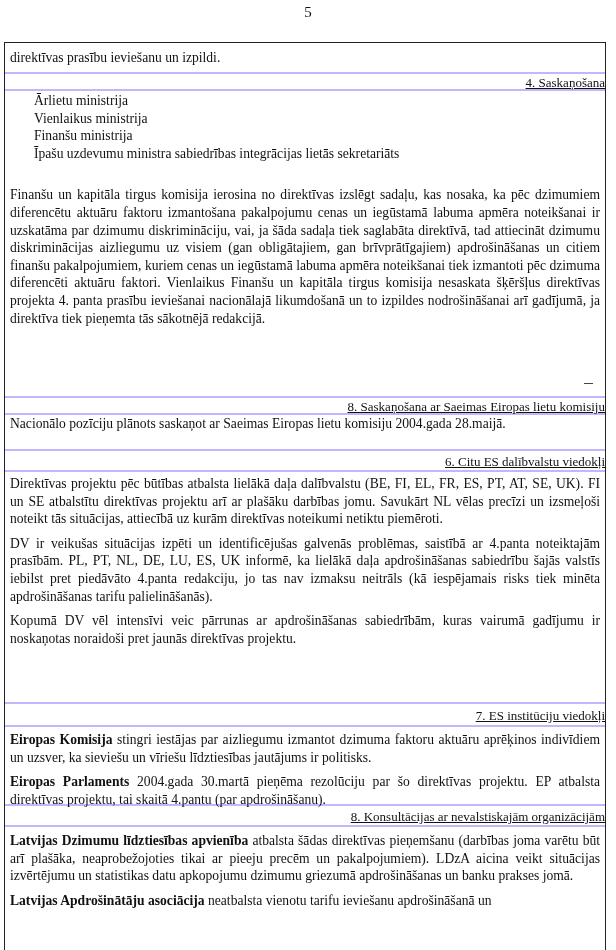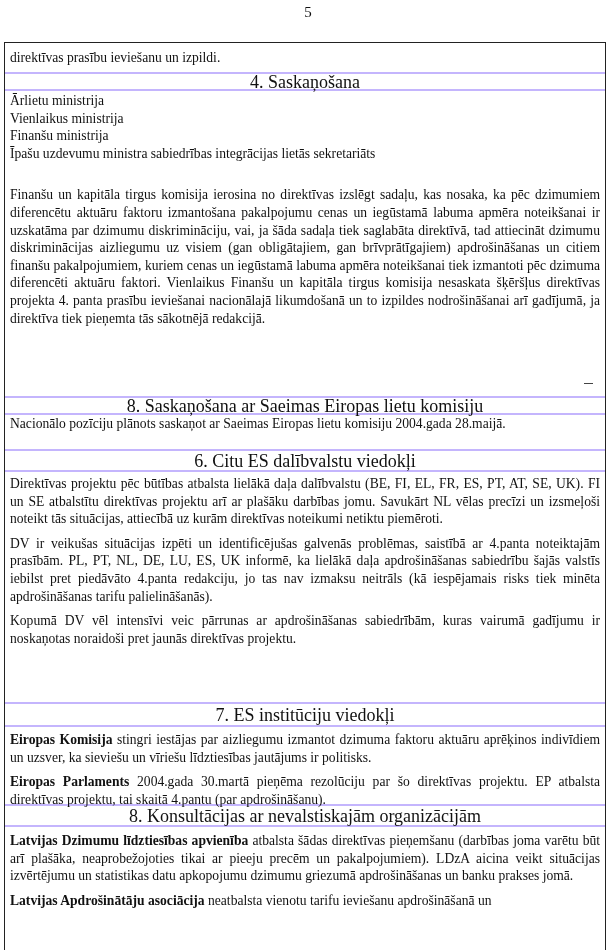--- a/index.html
+++ b/index.html
@@ -12,30 +12,31 @@
     position: absolute; top: 2px; left: 0; width: 616px; text-align: center;
     font-size: 15px; line-height: 20px;
   }
   .doc-table {
     position: absolute; left: 4px; top: 42px; width: 600px;
     border: 1px solid #222; border-bottom: none;
   }
   .row { border-bottom: 2px solid #c4b5fd; box-sizing: border-box; position: relative; }
   .cell { padding: 0 5px; }
   .header {
-    text-align: center; font-size: 18px; line-height: 20px; height: 20px;
+    text-align: right; font-size: 13px; line-height: 20px; height: 20px;
     overflow: visible;
+    text-decoration: underline;
   }
   .header.h4 { height: 17px; line-height: 17px; }
   .header.h5 { height: 17px; line-height: 17px; }
   .header.h6 { height: 21px; line-height: 21px; }
   .header.h7 { height: 23px; line-height: 23px; }
   .header.h8 { height: 21px; line-height: 21px; }
   p { margin: 0; text-align: justify; }
-  .list-item { display: block; }
+  .list-item { display: block; margin-left: 24px; }
   .para-gap { margin-top: 7px; }
   b { font-weight: bold; }
   .r-cont { height: 31px; padding-top: 6px; box-sizing: border-box; }
   .r-list { height: 307px; padding-top: 1px; box-sizing: border-box; }
   .r-nat { height: 36px; padding-top: 0; box-sizing: border-box; }
   .r-other { height: 232px; padding-top: 3px; box-sizing: border-box; }
   .r-eu { height: 79px; padding-top: 4px; box-sizing: border-box; }
   .r-ngo { height: 130px; padding-top: 5px; box-sizing: border-box; border-bottom: none; }
   .gap-large { margin-top: 24px; }
   .dash-mark {

